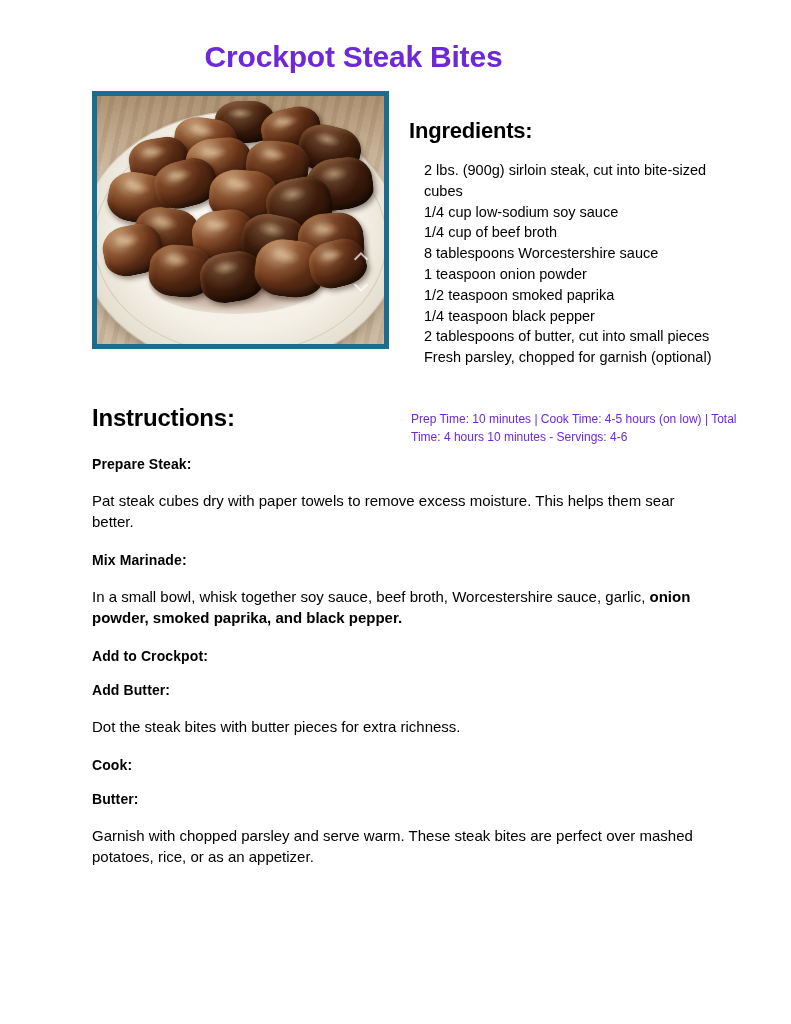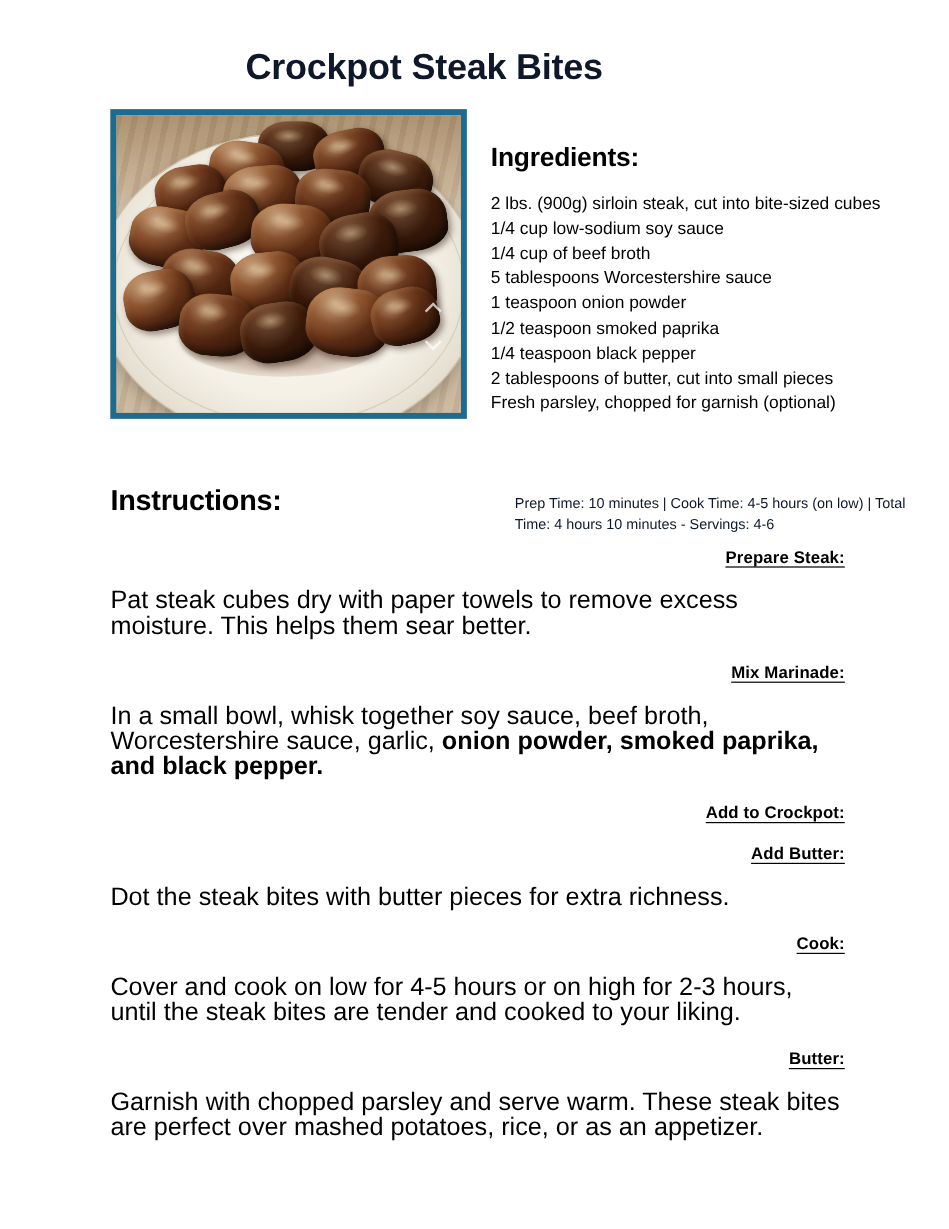--- a/index.html
+++ b/index.html
@@ -19,21 +19,21 @@
   
   .doc-title {
     position: absolute;
     top: 40px;
     left: 0;
     width: 707px;
     text-align: center;
     font-size: 30px;
     font-weight: bold;
     letter-spacing: -0.2px;
-    color: #0f172a;
+    color: #6d28d9;
   }
 
   
   .photo-frame {
     position: absolute;
     left: 92px;
     top: 91px;
     width: 297px;
     height: 258px;
     border: 5px solid #1b6c90;
@@ -160,69 +160,67 @@
     top: 118px;
     width: 330px;
   }
   .ingredients h2 {
     margin: 0 0 16px 0;
     font-size: 22px;
     font-weight: bold;
     letter-spacing: -0.2px;
   }
   .ing-list {
-    margin: 0;
+    margin: 15px;
     padding: 0;
     list-style: none;
     font-size: 14.5px;
     line-height: 20.8px;
   }
   .ing-list li { margin: 0; }
 
   
   .instructions-heading {
     position: absolute;
     left: 92px;
     top: 404px;
     font-size: 24px;
     font-weight: bold;
     letter-spacing: -0.2px;
   }
 
   
   .meta {
     position: absolute;
-    left: 429px;
+    left: 411px;
     top: 411px;
     width: 332px;
     font-size: 12px;
     line-height: 17.5px;
-    color: #0f172a;
+    color: #6d28d9;
   }
 
   
   .steps {
     position: absolute;
     left: 92px;
     top: 456px;
     width: 612px;
   }
   .step { margin-bottom: 18px; }
   .step:last-child { margin-bottom: 0; }
   .step-title {
     font-size: 14px;
     font-weight: bold;
-    text-decoration: underline;
     text-underline-offset: 2.5px;
     margin-bottom: 18px;
     letter-spacing: 0.1px;
-    text-align: right;
   }
   .step-body {
-    font-size: 21px;
+    font-size: 15px;
     line-height: 21px;
     margin-bottom: 20px;
   }
   .step-body .b { font-weight: bold; }
 </style>
 </head>
 <body>
 
 <div class="doc-title">Crockpot Steak Bites</div>
 
@@ -266,21 +264,21 @@
     <div class="chev" style="right:16px;top:182px;"></div>
   </div>
 </div>
 
 <div class="ingredients">
   <h2>Ingredients:</h2>
   <ul class="ing-list">
     <li>2 lbs. (900g) sirloin steak, cut into bite-sized cubes</li>
     <li>1/4 cup low-sodium soy sauce</li>
     <li>1/4 cup of beef broth</li>
-    <li>5 tablespoons Worcestershire sauce</li>
+    <li>8 tablespoons Worcestershire sauce</li>
     <li>1 teaspoon onion powder</li>
     <li>1/2 teaspoon smoked paprika</li>
     <li>1/4 teaspoon black pepper</li>
     <li>2 tablespoons of butter, cut into small pieces</li>
     <li>Fresh parsley, chopped for garnish (optional)</li>
   </ul>
 </div>
 
 <div class="instructions-heading">Instructions:</div>
 
@@ -309,23 +307,20 @@
 
   <div class="step">
     <div class="step-title">Add Butter:</div>
     <div class="step-body">
       <span>Dot the steak bites with butter pieces for extra richness.</span>
     </div>
   </div>
 
   <div class="step">
     <div class="step-title">Cook:</div>
-    <div class="step-body">
-      <span>Cover and cook on low for 4-5 hours or on high for 2-3 hours, until the steak bites are tender and cooked to your liking.</span>
-    </div>
   </div>
 
   <div class="step">
     <div class="step-title">Butter:</div>
     <div class="step-body">
       <span>Garnish with chopped parsley and serve warm. These steak bites are perfect over mashed potatoes, rice, or as an appetizer.</span>
     </div>
   </div>
 
 </div>

